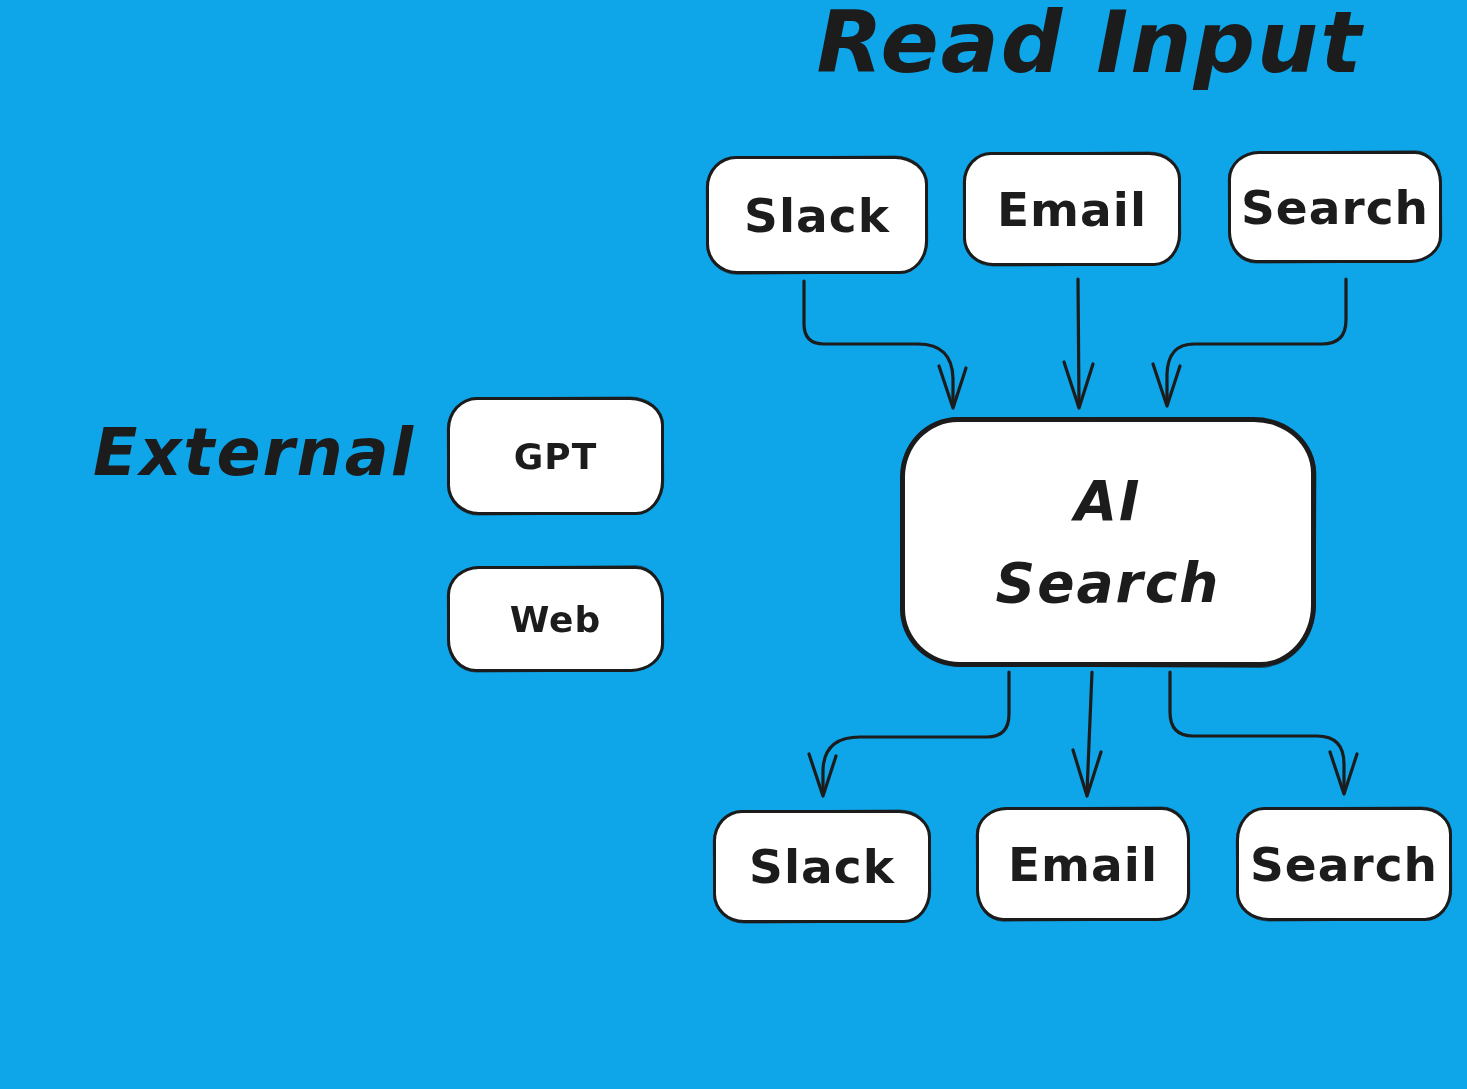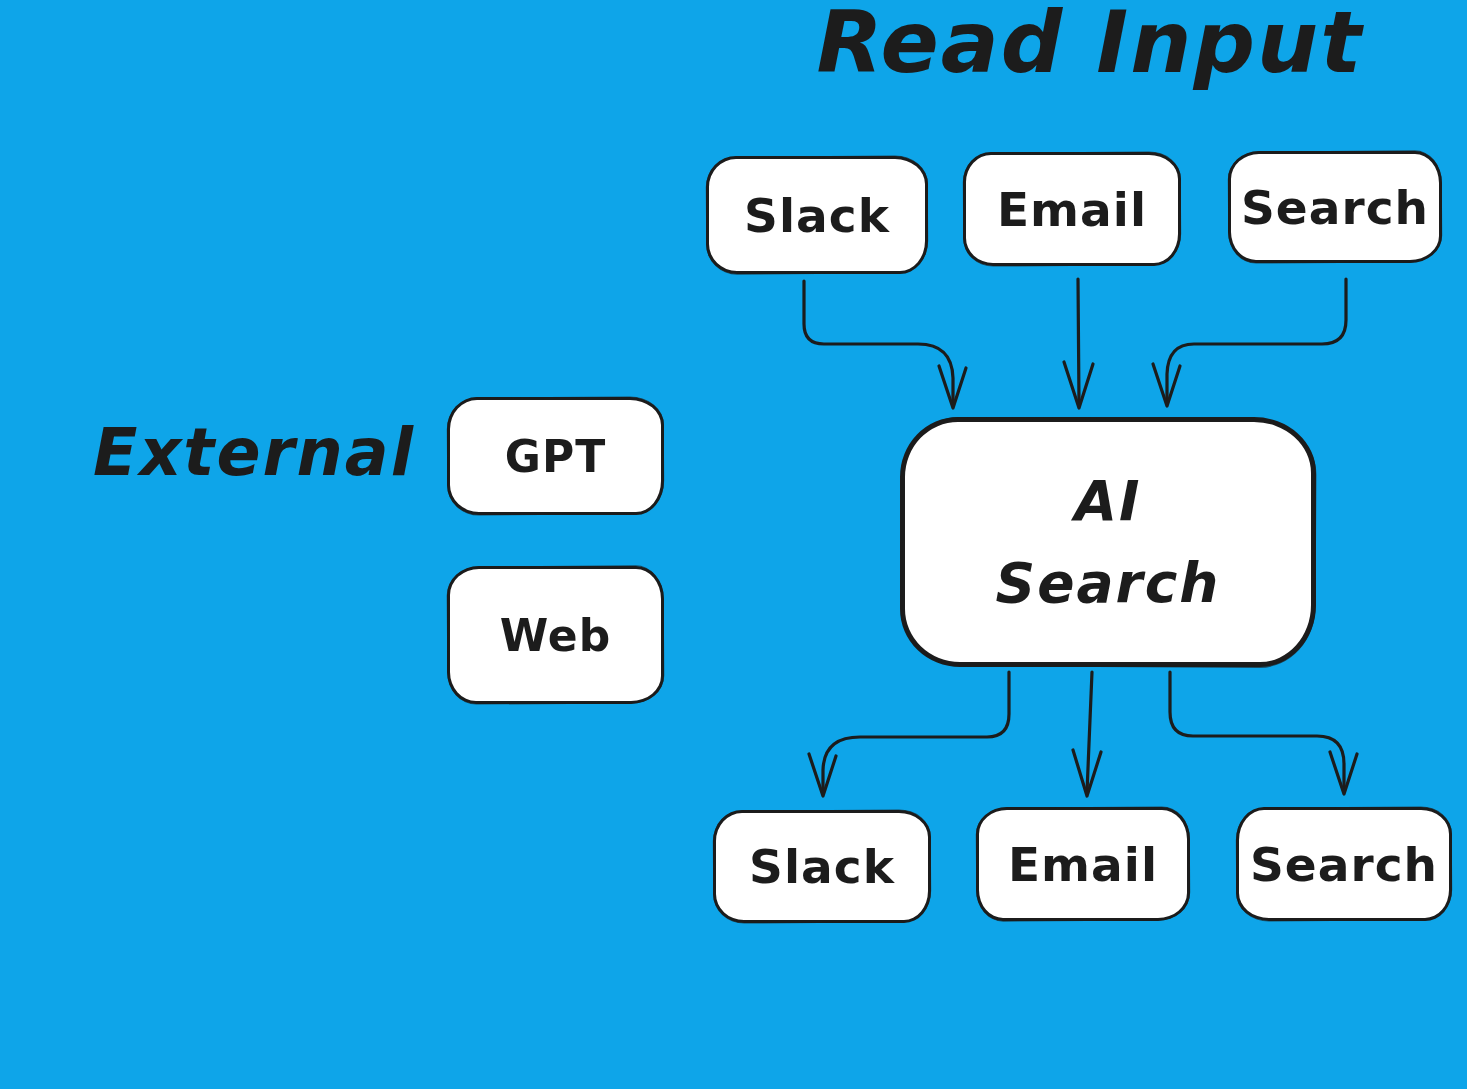--- a/index.html
+++ b/index.html
@@ -37,21 +37,21 @@
     transform:rotate(-0.45deg);
     pointer-events:none;
   }
   .node-label{
     font-weight:bold;
     font-size:47px;
     letter-spacing:1px;
     white-space:nowrap;
   }
   .node-gpt .node-label,
-  .node-web .node-label{font-size:44px;}
+  .node-web .node-label{font-size:36px;}
   .node-ai{
     border-width:5px;
     border-radius:58px 62px 56px 60px / 60px 56px 62px 58px;
   }
   .node-ai::before{inset:-4.5px;border-width:2px;transform:rotate(0.35deg);}
   .ai-label{
     text-align:center;
     font-style:italic;font-weight:bold;
     font-size:55px;line-height:1.5;letter-spacing:2px;
   }
@@ -107,21 +107,21 @@
   <div class="title title-read">Read Input</div>
 
 
   <div class="title title-external">
     <span>External</span>
   </div>
 
   <div class="node node-gpt" style="left:447px;top:397px;width:217px;height:118px;border-radius:30px 34px 28px 32px / 32px 28px 34px 30px;">
     <span class="node-label">GPT</span>
   </div>
-  <div class="node node-web" style="left:447px;top:566px;width:217px;height:138px;border-radius:32px 28px 33px 29px / 29px 33px 28px 32px;">
+  <div class="node node-web" style="left:447px;top:566px;width:217px;height:106px;border-radius:32px 28px 33px 29px / 29px 33px 28px 32px;">
     <span class="node-label">Web</span>
   </div>
 
   <div class="node" style="left:706px;top:156px;width:222px;height:118px;border-radius:30px 33px 28px 31px / 31px 28px 33px 30px;">
     <span class="node-label">Slack</span>
   </div>
   <div class="node" style="left:963px;top:152px;width:218px;height:114px;border-radius:28px 32px 27px 30px / 30px 27px 32px 28px;">
     <span class="node-label">Email</span>
   </div>
   <div class="node" style="left:1228px;top:151px;width:214px;height:112px;border-radius:31px 27px 32px 28px / 28px 32px 27px 31px;">

